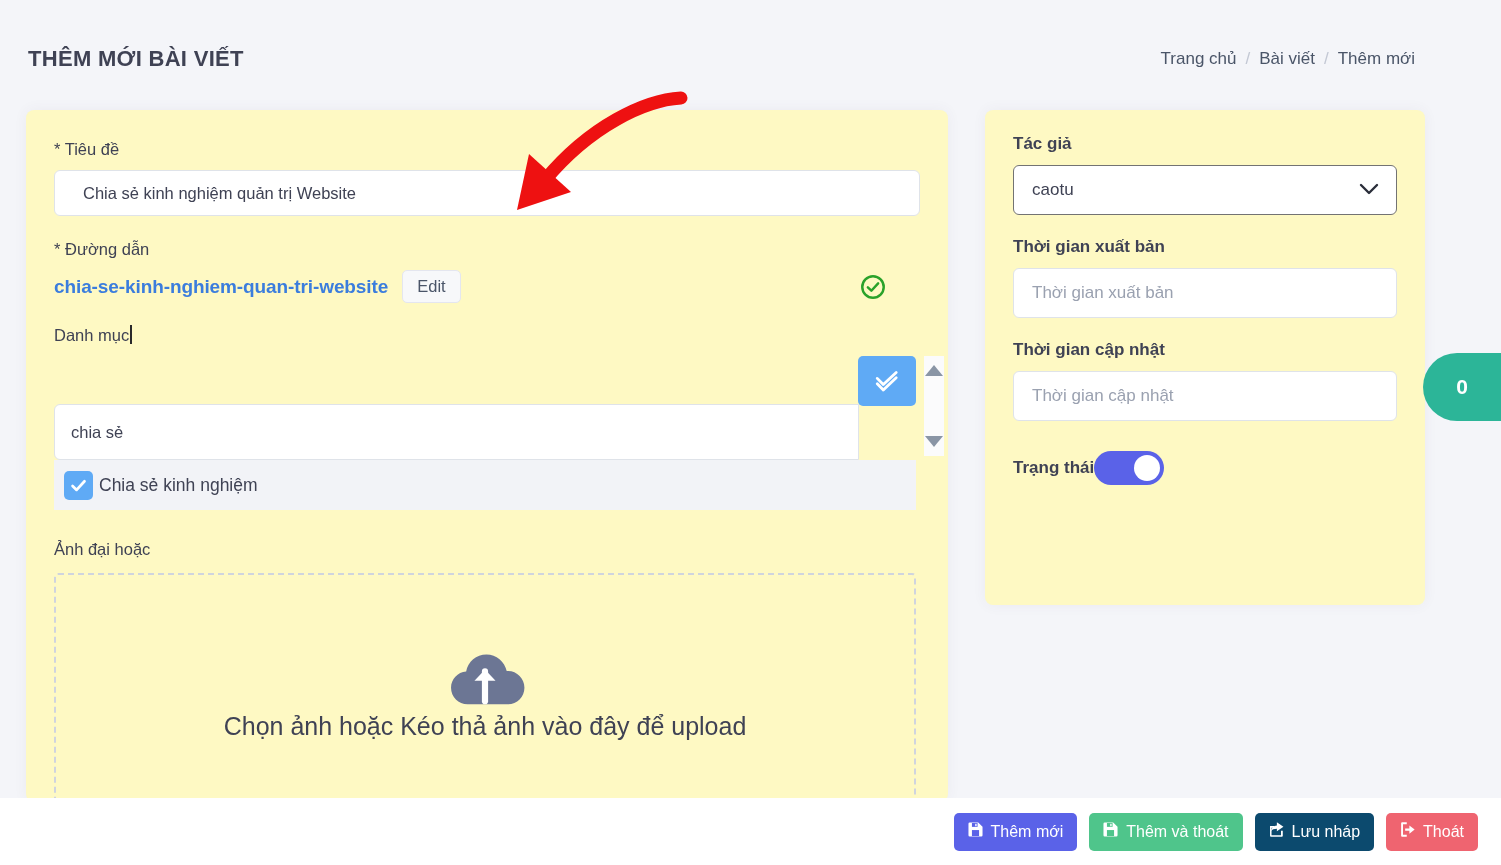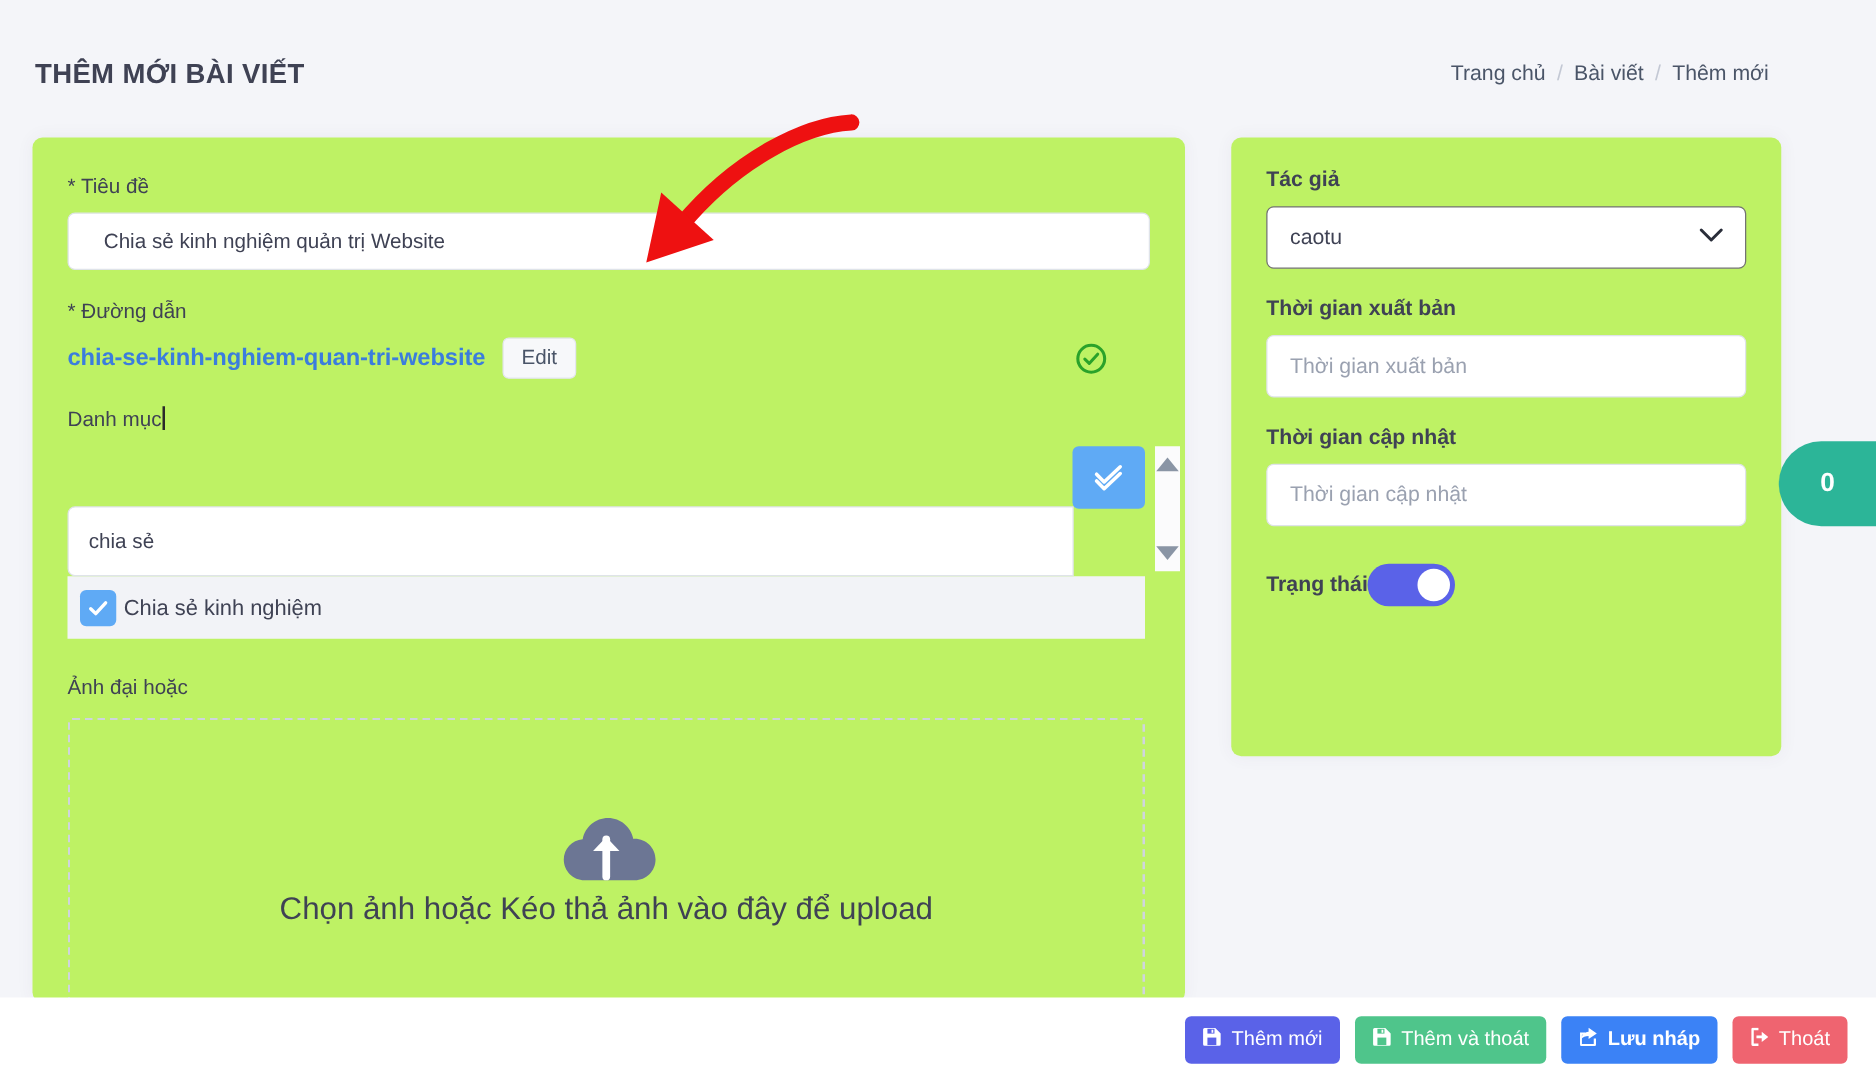--- a/index.html
+++ b/index.html
@@ -46,21 +46,21 @@
     font-size: 17px;
     color: #4a5568;
     padding-top: 8px;
     padding-right: 58px;
   }
   .breadcrumb .crumb { color: #4a5568; text-decoration: none; }
   .breadcrumb .sep { color: #c3c8d4; }
 
   
   .card {
-    background: #bef264;
+    background: #fef9c3;
     border-radius: 8px;
     box-shadow: 0 0 14px 0 rgba(82,63,105,0.06);
   }
 
   .left-card {
     position: absolute;
     left: 26px;
     top: 110px;
     width: 922px;
     height: 692px;
@@ -341,21 +341,21 @@
     font-family: inherit;
     padding: 0 14px;
     display: flex;
     align-items: center;
     gap: 8px;
     cursor: pointer;
     white-space: nowrap;
   }
   .act-btn.primary { background: #5a62e8; }
   .act-btn.success { background: #4fc58b; }
-  .act-btn.warning { background: #3b82f6; font-weight: bold; }
+  .act-btn.warning { background: #0c4a6e; }
   .act-btn.danger  { background: #ef6470; }
 
   
   .red-arrow {
     position: absolute;
     left: 495px;
     top: 88px;
     width: 220px;
     height: 135px;
     pointer-events: none;

